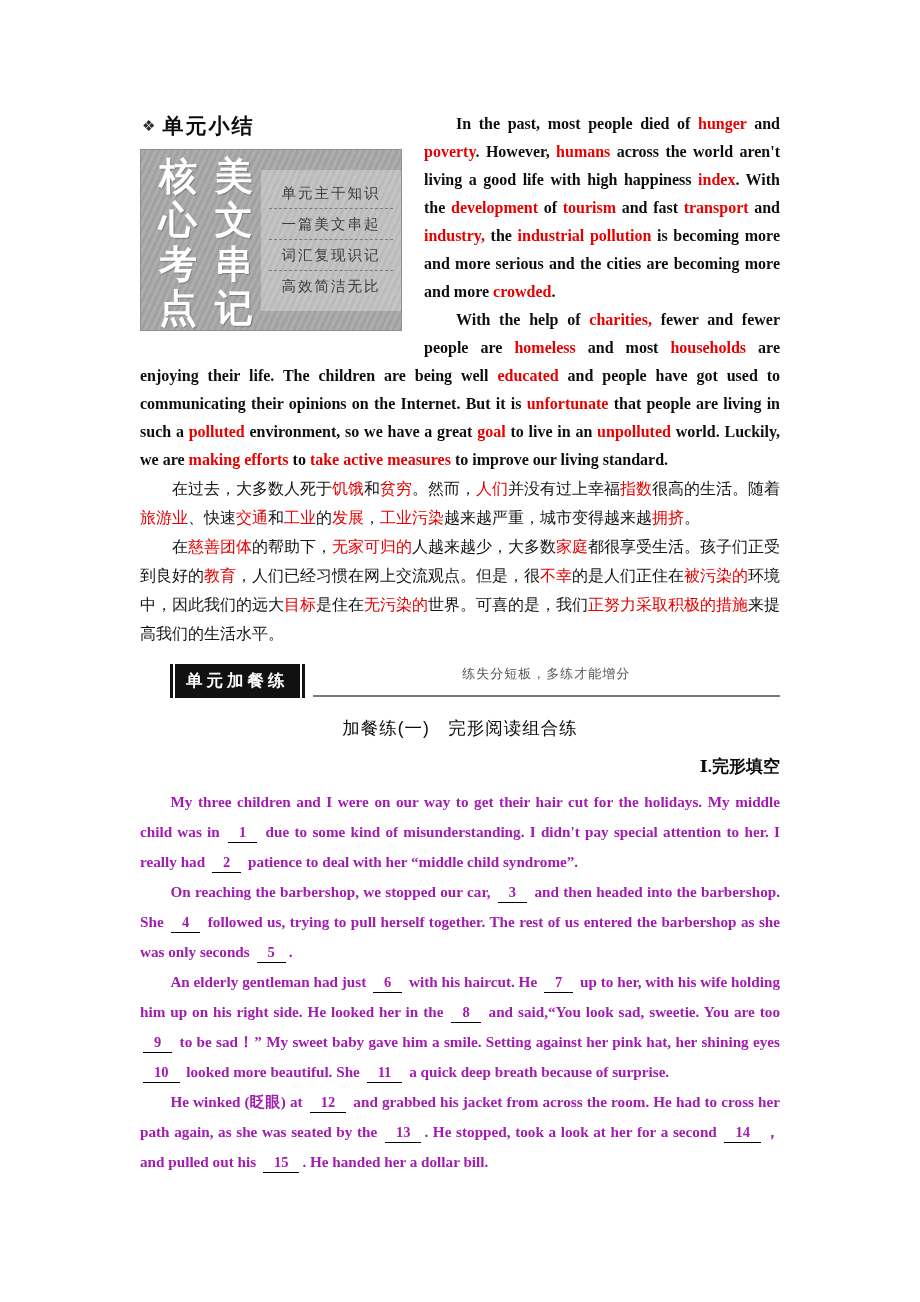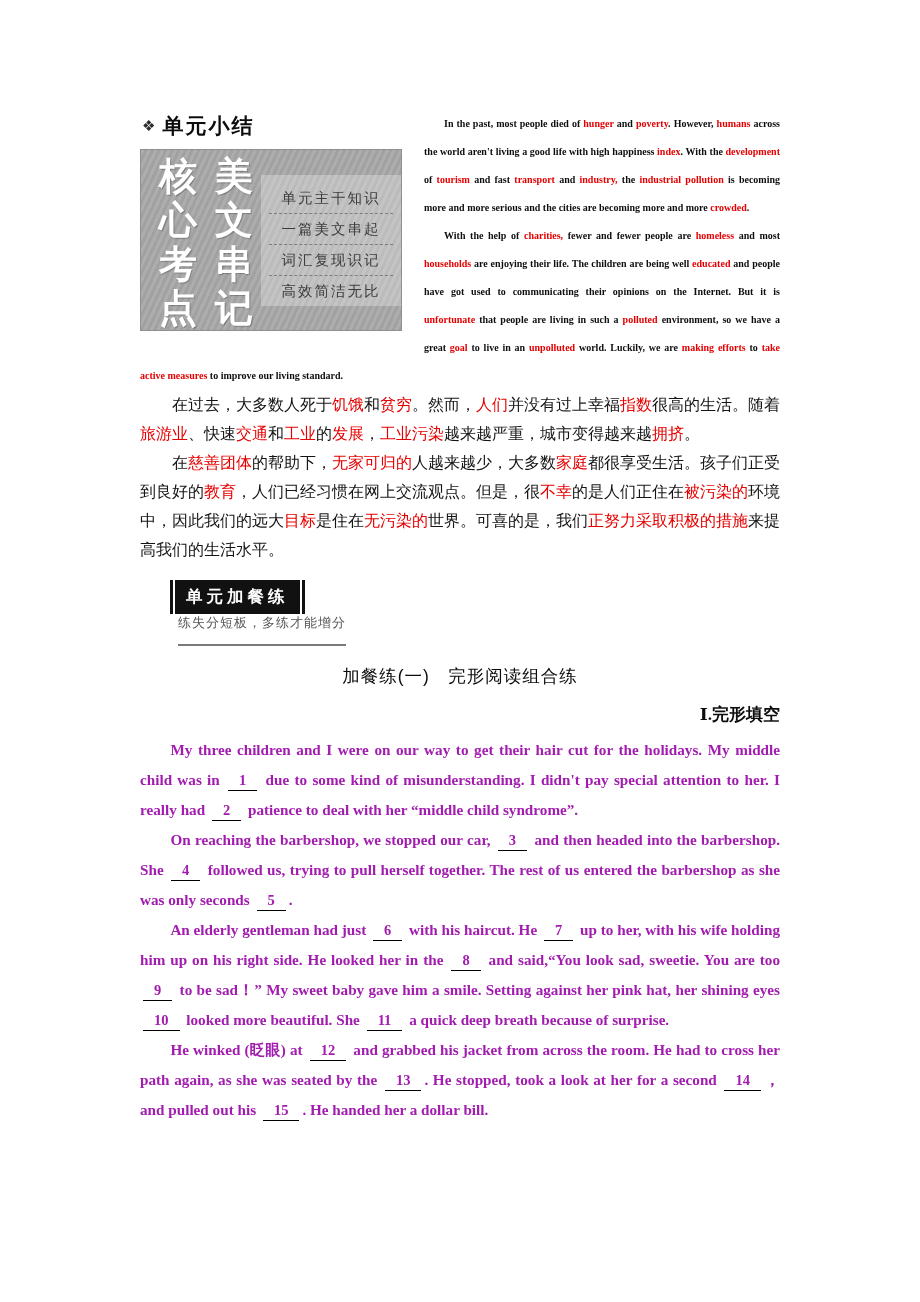--- a/index.html
+++ b/index.html
@@ -30,34 +30,34 @@
   .sb-left{display:flex;gap:14px;padding:4px 6px 0 16px;}
   .sb-col{
     width:42px;font-size:38px;line-height:44px;font-weight:700;color:#ffffff;
     word-break:break-all;text-align:center;
     font-family:"Liberation Sans","DejaVu Sans",sans-serif;
     text-shadow:1px 1px 1px rgba(0,0,0,0.25);
   }
   .sb-right{
     flex:1;display:flex;flex-direction:column;justify-content:flex-end;
     background:rgba(255,255,255,0.28);
-    padding:8px 8px 0;box-sizing:border-box;
+    padding:8px 8px 10px;box-sizing:border-box;
   }
   .sb-line{
     font-size:14.5px;line-height:20px;color:#3c3c3c;letter-spacing:2px;
     text-align:center;padding:5px 0;
   }
   .sb-line + .sb-line{border-top:1px dashed #7d7d7d;}
   
   .lead p{margin:0;text-align:justify;}
-  p.en{font-size:10px;line-height:28px;font-weight:700;text-indent:2em;color:#0e0e0e;}
+  p.en{font-size:16px;line-height:28px;font-weight:700;text-indent:2em;color:#0e0e0e;}
   p.zh{font-size:16px;line-height:29px;font-weight:400;text-indent:2em;color:#141414;}
   .red{color:var(--red,#e60000);}
   
-  .banner-row{clear:both;display:flex;align-items:flex-start;margin:16px 0 0 30px;flex-direction:column;}
+  .banner-row{clear:both;display:flex;align-items:center;margin:16px 0 0 30px;}
   .banner-label{
     color:#fff;font-family:"Liberation Sans","DejaVu Sans",sans-serif;
     font-weight:700;font-size:16.5px;letter-spacing:4px;
     padding:6px 16px;
     background:linear-gradient(90deg,var(--banner,#121212) 0 3px,#fff 3px 5px,var(--banner,#121212) 5px calc(100% - 5px),#fff calc(100% - 5px) calc(100% - 3px),var(--banner,#121212) calc(100% - 3px) 100%);
   }
   .banner-line{
     flex:1;border-bottom:2px solid #7a7a7a;
     display:flex;justify-content:center;align-items:flex-end;
     padding-bottom:12px;margin-left:8px;

